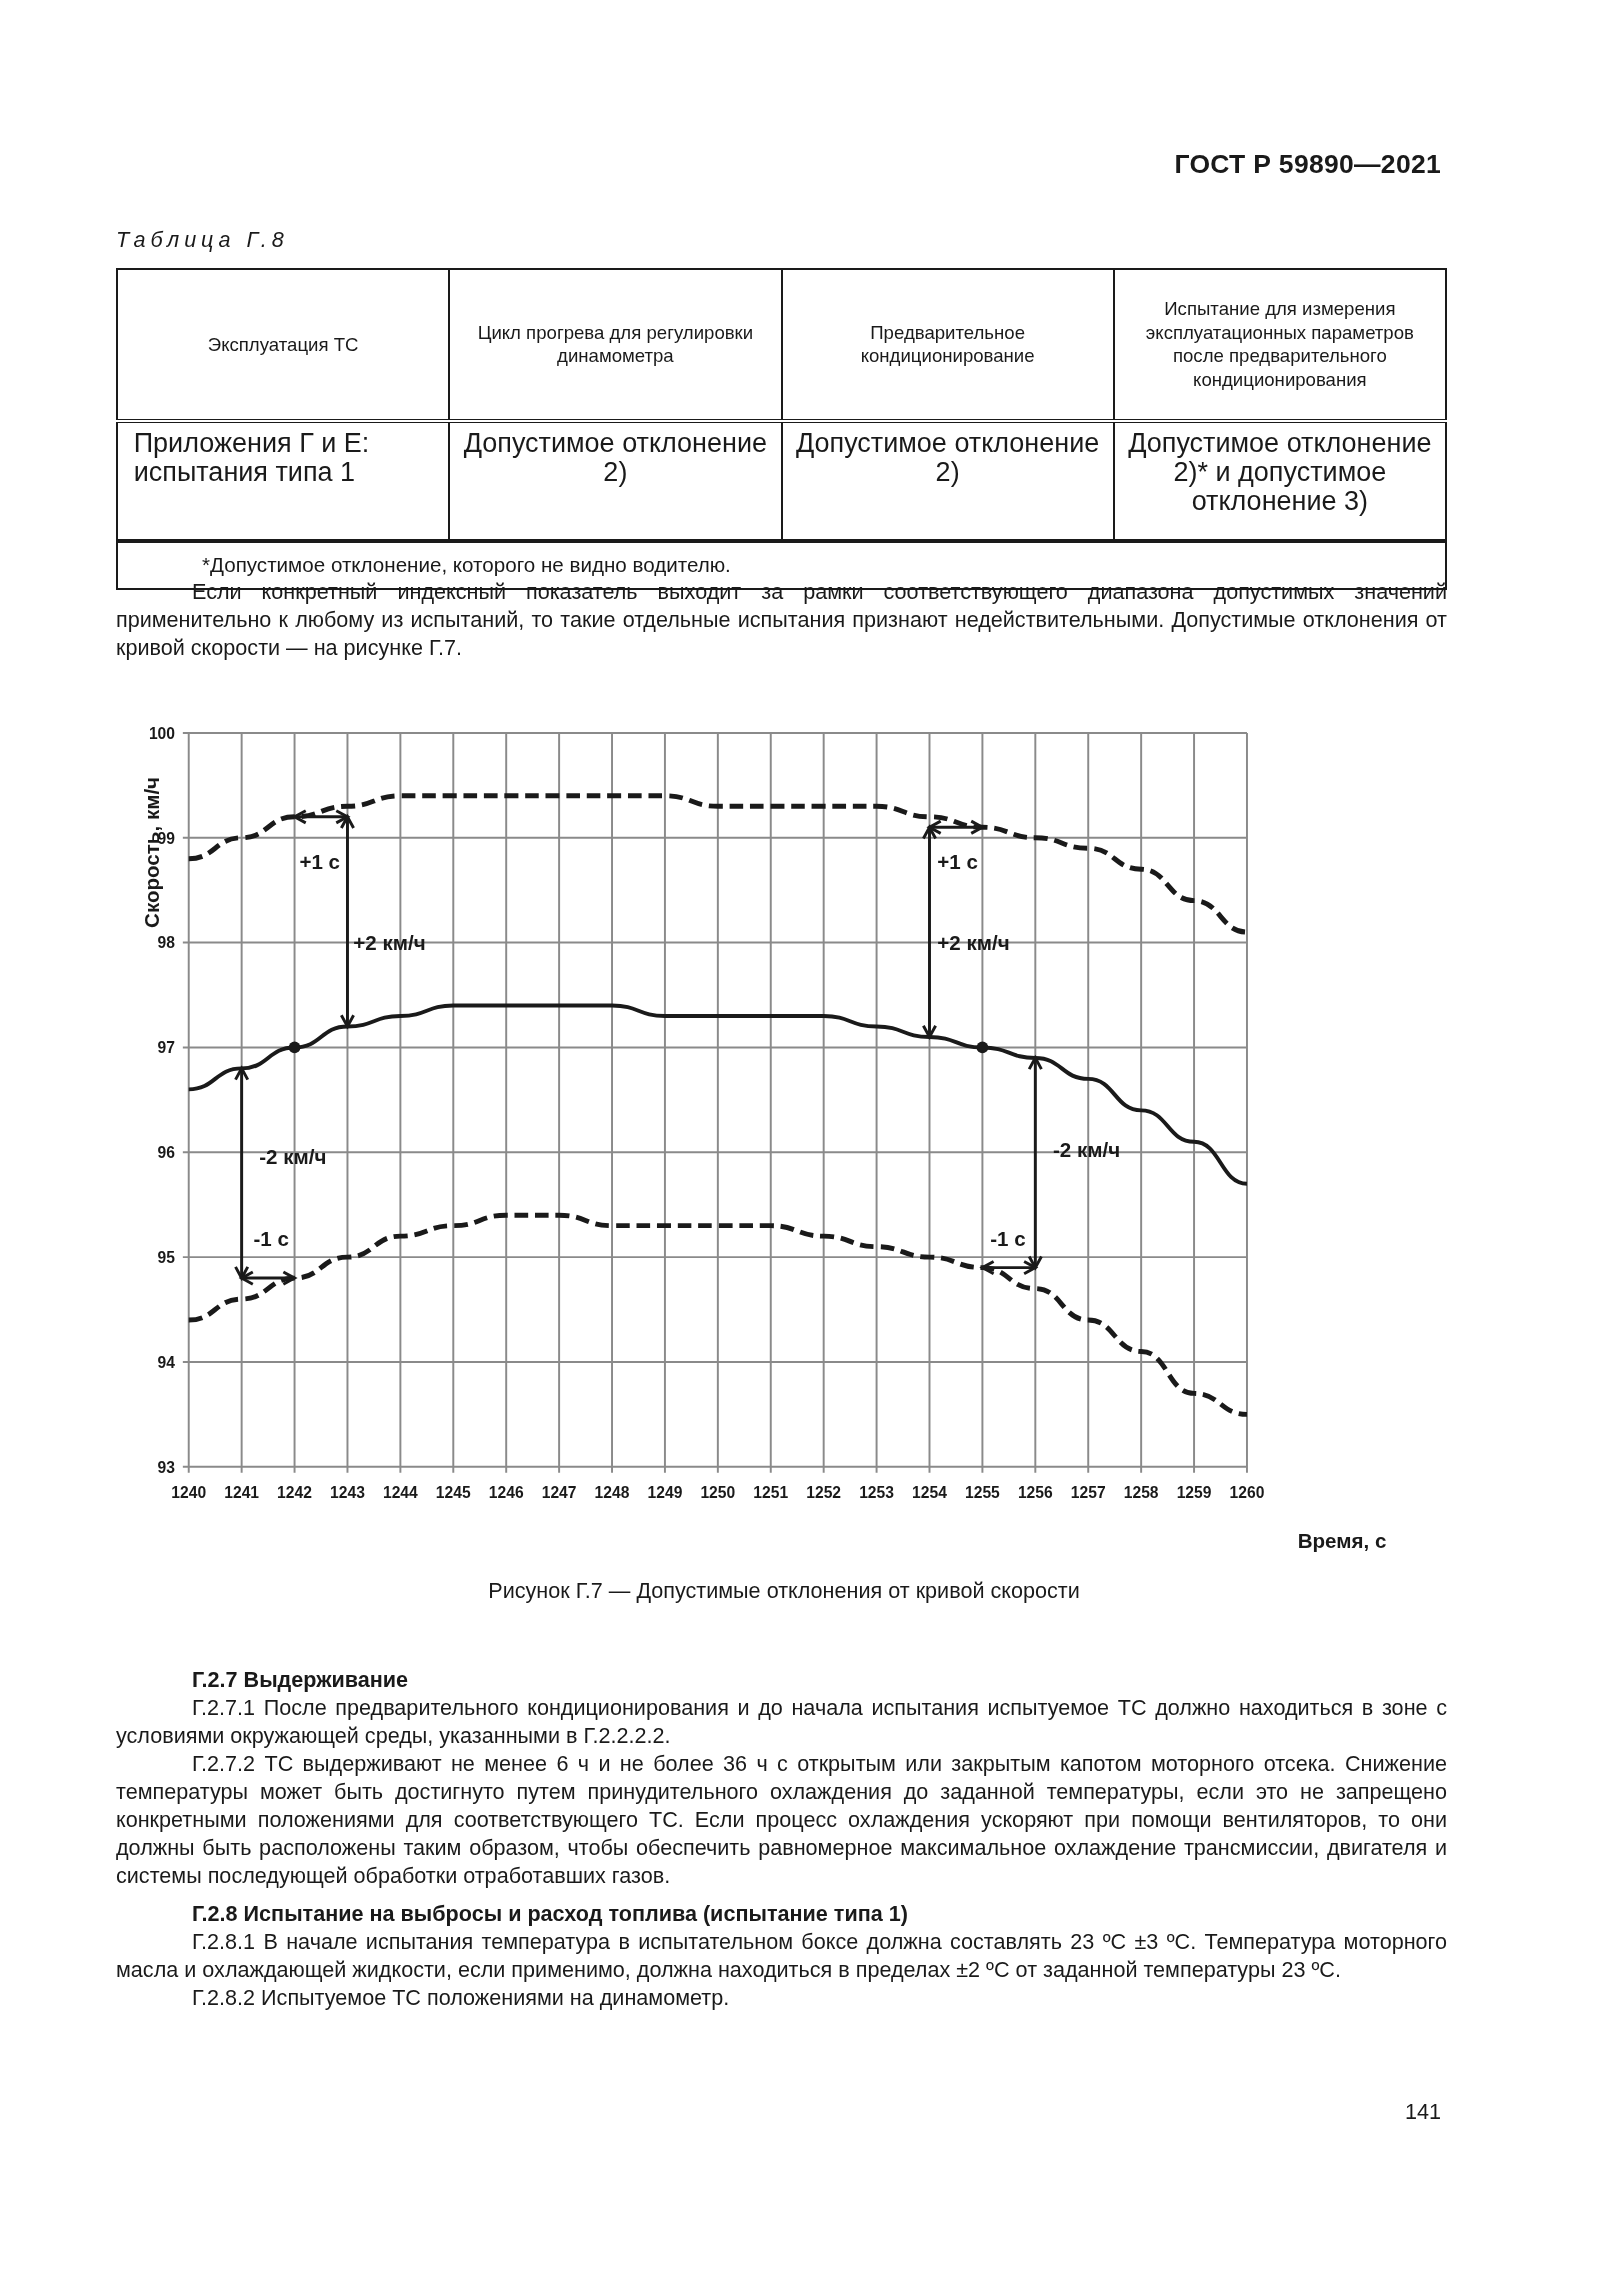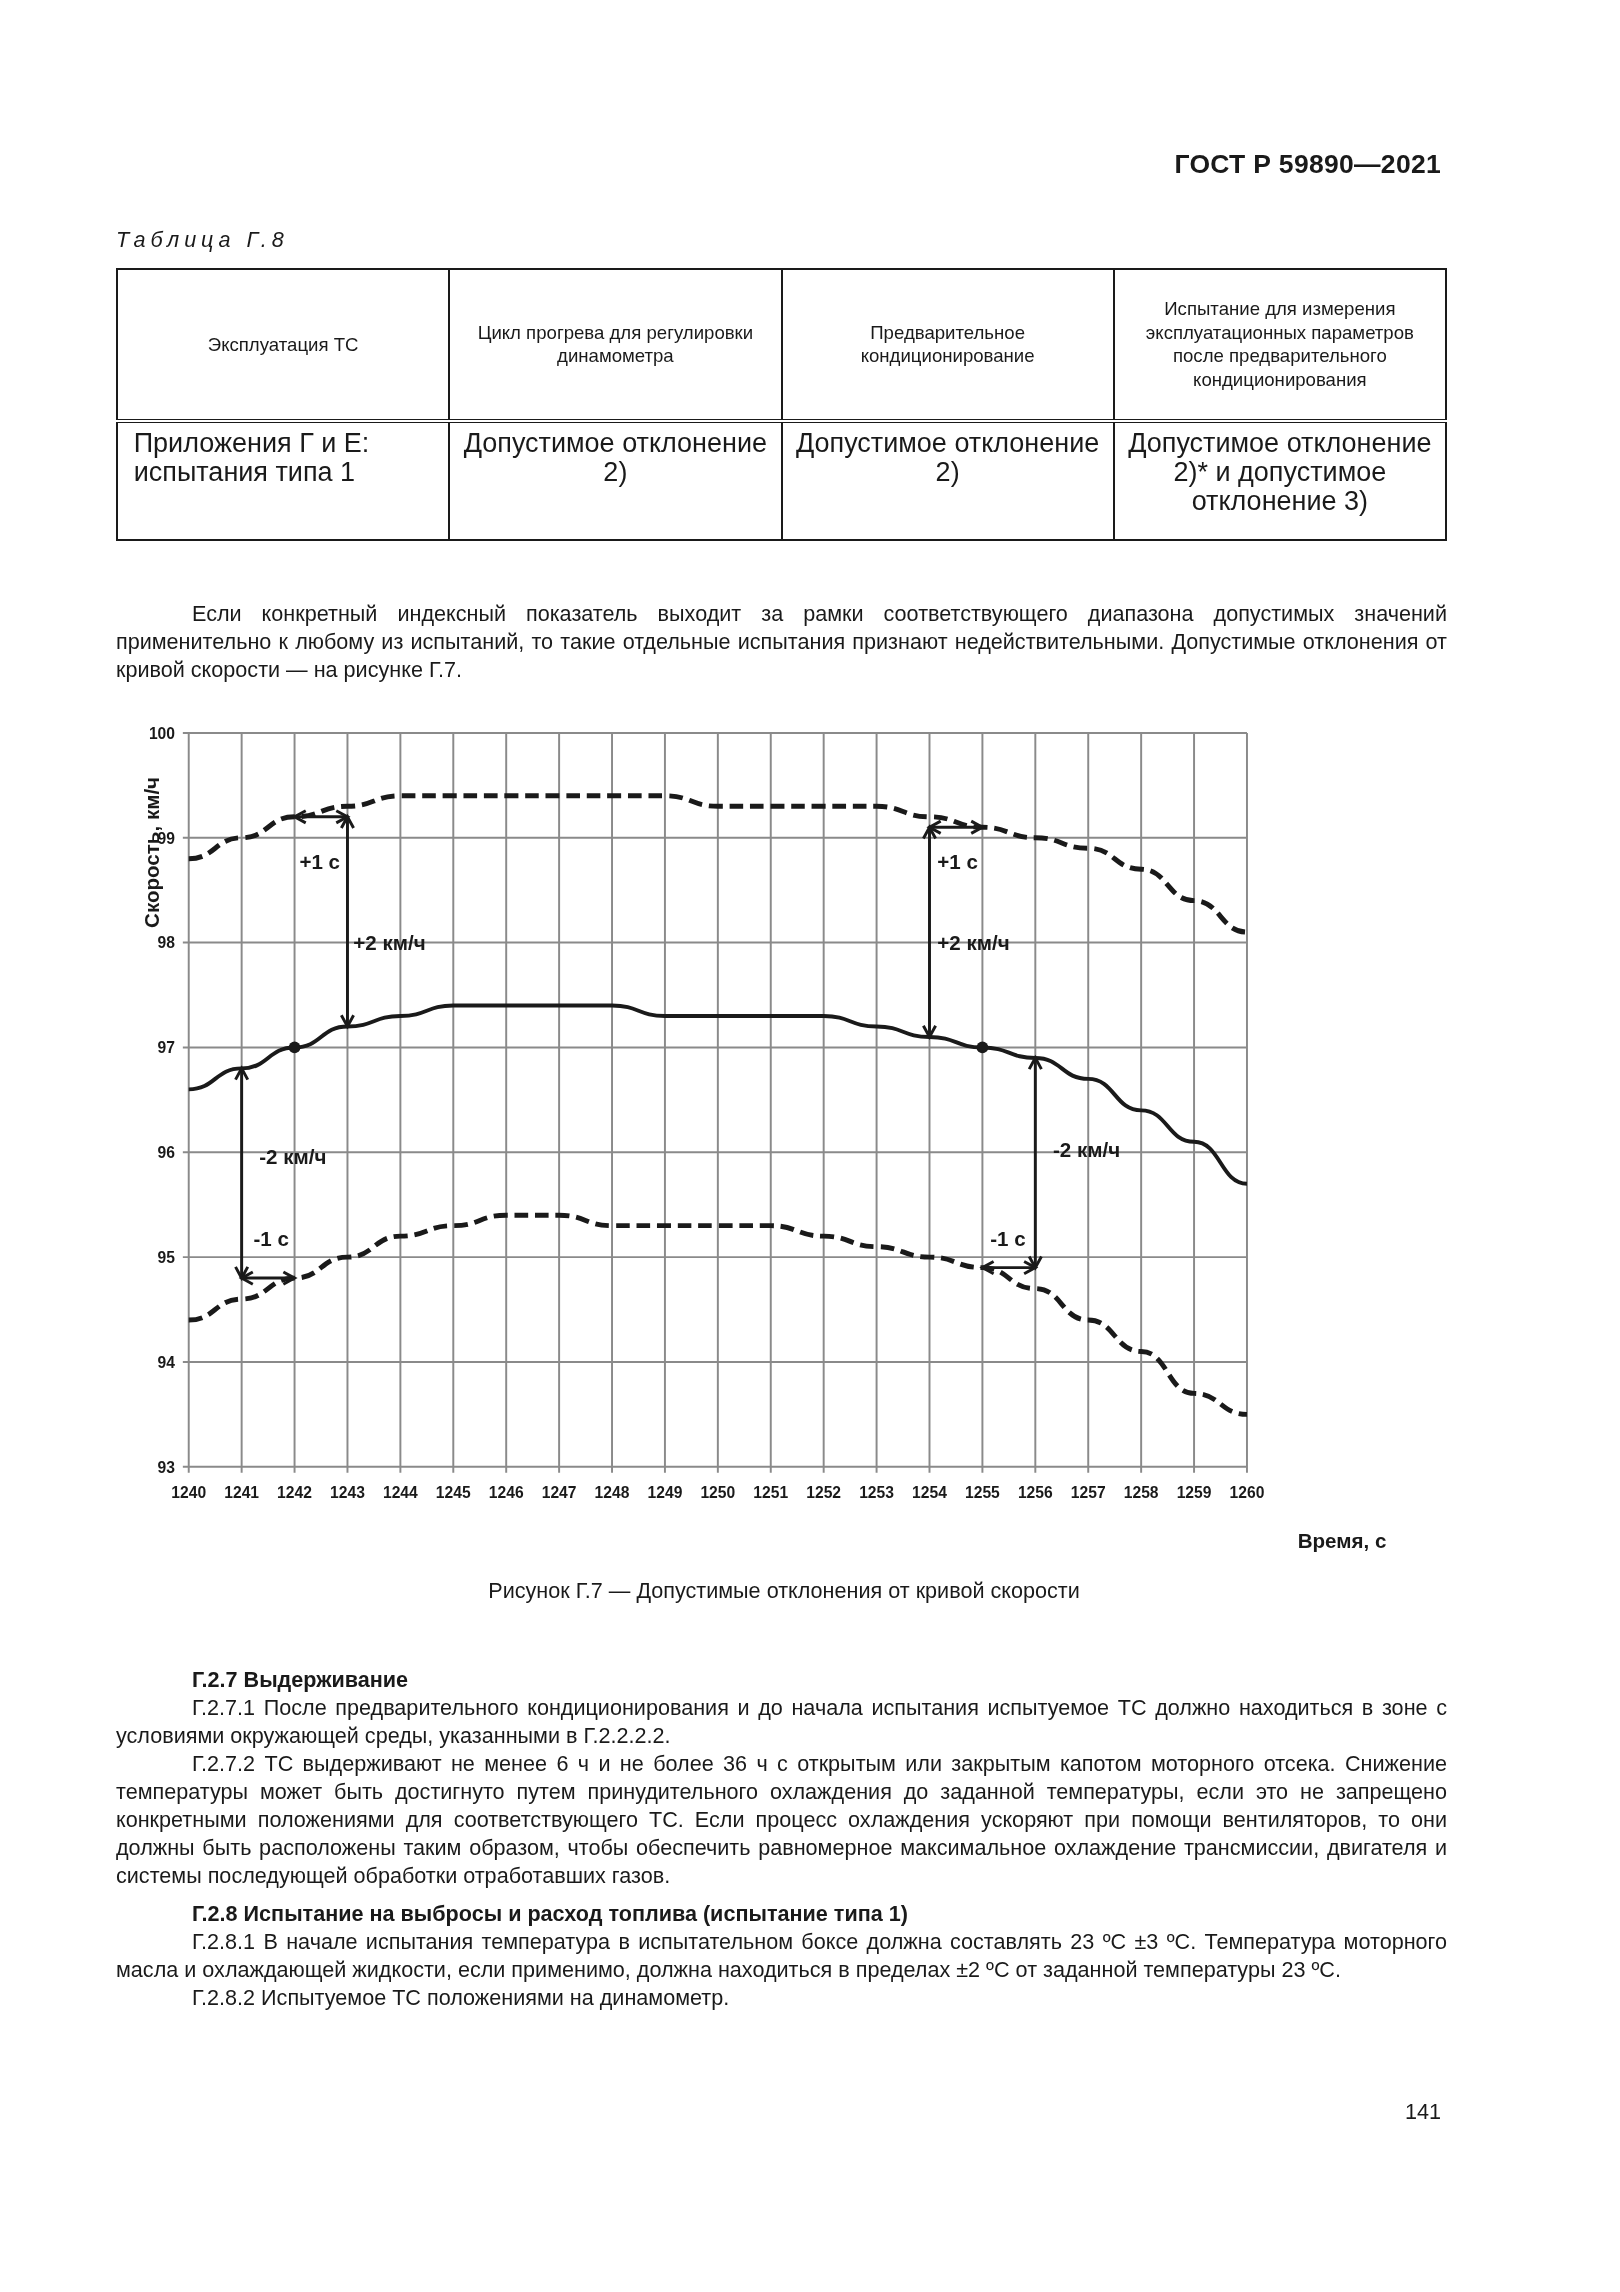--- a/index.html
+++ b/index.html
@@ -36,24 +36,27 @@
     <td style="width:25%">Цикл прогрева для регулировки динамометра</td>
     <td style="width:25%">Предварительное кондиционирование</td>
     <td style="width:25%">Испытание для измерения эксплуатационных параметров после предварительного кондиционирования</td>
   </tr>
   <tr class="body">
     <td class="first">Приложения Г и Е: испытания типа 1</td>
     <td>Допустимое отклонение 2)</td>
     <td>Допустимое отклонение 2)</td>
     <td>Допустимое отклонение 2)* и допустимое отклонение 3)</td>
   </tr>
+  <tr class="foot">
+    <td colspan="4">*Допустимое отклонение, которого не видно водителю.</td>
+  </tr>
 </tbody>
   </table>
 
-<p class="abs para indent" style="top:600px">Если конкретный индексный показатель выходит за рамки соответствующего диапазона допустимых значений применительно к любому из испытаний, то такие отдельные испытания признают недействительными. Допустимые отклонения от кривой скорости — на рисунке Г.7.</p>
+<p class="abs para indent" style="top:578px">Если конкретный индексный показатель выходит за рамки соответствующего диапазона допустимых значений применительно к любому из испытаний, то такие отдельные испытания признают недействительными. Допустимые отклонения от кривой скорости — на рисунке Г.7.</p>
 
 <svg class="abs chart" viewBox="130 735 1340 860">
   <g id="grid" stroke="#8a8a8a" stroke-width="2">
       <line x1="193" y1="748" x2="193" y2="1503"></line>
       <line x1="247" y1="748" x2="247" y2="1503"></line>
       <line x1="301" y1="748" x2="301" y2="1503"></line>
       <line x1="355" y1="748" x2="355" y2="1503"></line>
       <line x1="409" y1="748" x2="409" y2="1503"></line>
       <line x1="463" y1="748" x2="463" y2="1503"></line>
       <line x1="517" y1="748" x2="517" y2="1503"></line>

